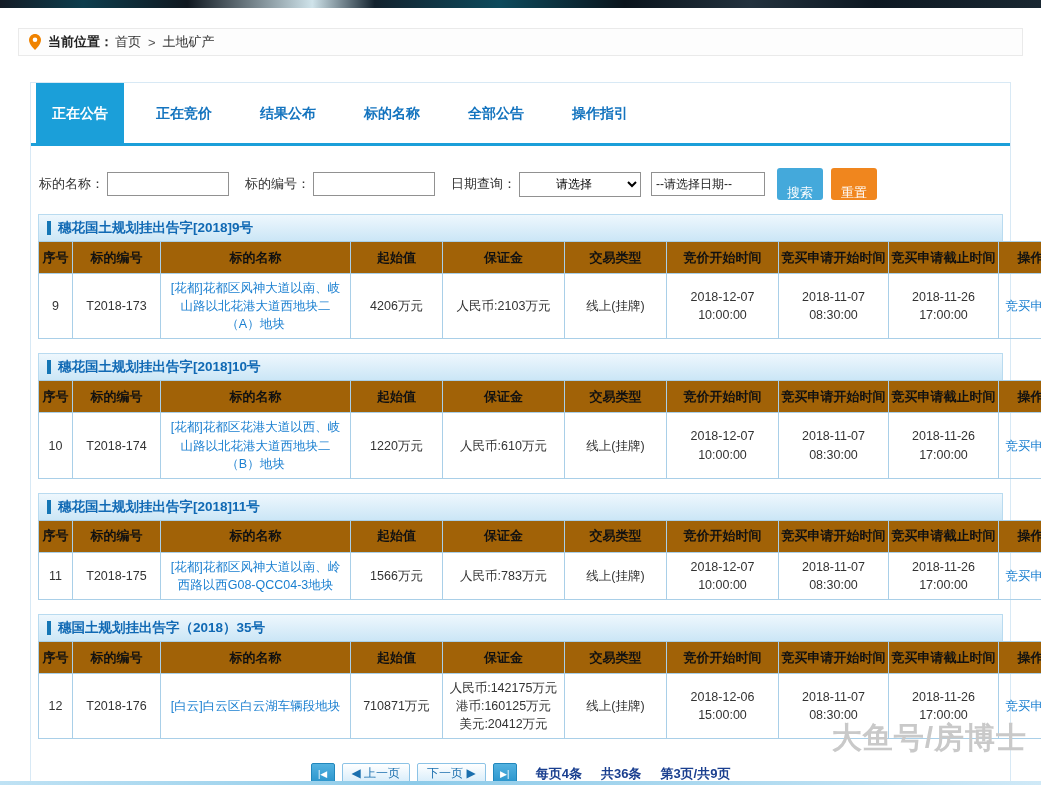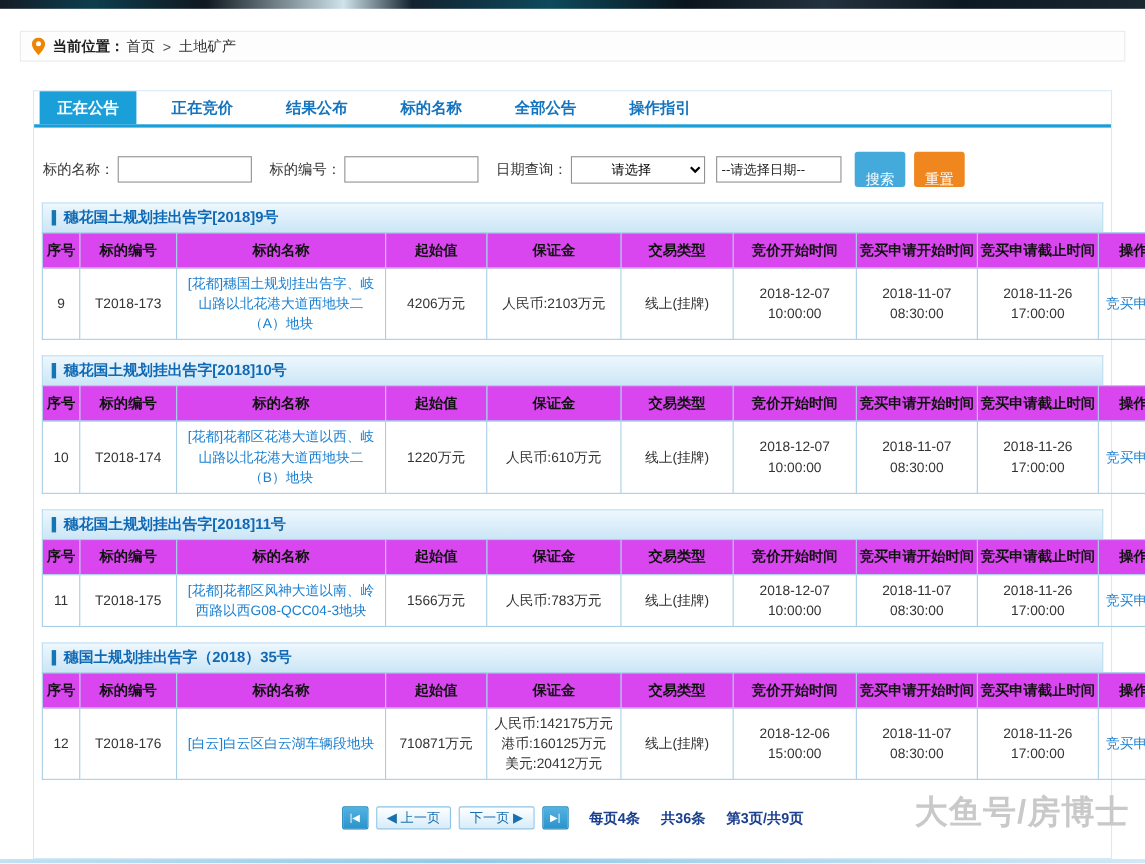--- a/index.html
+++ b/index.html
@@ -18,21 +18,21 @@
   .pin-icon{display:flex;align-items:center;}
   .breadcrumb-label{font-weight:bold;margin:0 2px 0 7px;color:#222;}
   .crumb-link{color:#333;cursor:pointer;text-decoration:none;}
   .crumb-sep{margin:0 7px;color:#555;}
 
   .main-box{
     margin:26px 30px 0;border:1px solid #d8e9f5;background:#fff;padding-bottom:26px;
   }
   .tabs{display:flex;border-bottom:3px solid var(--accent,#1b9fd9);padding-left:5px;}
   .tab{
-    height:30px;line-height:30px;padding:0 16px;font-size:14px;font-weight:bold;
+    height:30px;line-height:30px;padding:15px 16px;font-size:14px;font-weight:bold;
     color:#1474bf;cursor:pointer;margin-right:16px;white-space:nowrap;
   }
   .tab.active{background:var(--accent,#1b9fd9);color:#fff;}
 
   .search-row{display:flex;align-items:center;margin:22px 0 0 8px;font-size:13px;color:#333;}
   .search-row .lbl{margin-right:3px;}
   .ti{width:122px;height:24px;border:1px solid #919191;margin-right:16px;font-size:12px;padding:0 4px;background:#fff;box-sizing:border-box;}
   .sel{width:122px;height:25px;border:1px solid #919191;margin-right:10px;font-size:12px;background:#fff;box-sizing:border-box;text-align:center;}
   .date-ti{width:114px;height:24px;border:1px solid #919191;margin-right:12px;font-size:12px;padding:0 4px;color:#222;box-sizing:border-box;}
   .btn{height:28px;border:none;border-radius:3px;color:#fff;font-size:13px;padding:16px 10px;cursor:pointer;}
@@ -42,21 +42,21 @@
   .section{margin:14px 7px 0;}
   .section-header{
     height:27px;background:linear-gradient(#eef7fd,#cbe6f6);
     border:1px solid #b9dbf0;border-bottom:none;display:flex;align-items:center;padding:0 8px;box-sizing:border-box;
   }
   .section-marker{width:4px;height:14px;background:#1576b5;margin-right:7px;}
   .section-title{color:var(--section-title,#1069b4);font-weight:bold;font-size:13.5px;}
 
   table{width:100%;border-collapse:collapse;table-layout:fixed;}
   th,td{border:1px solid var(--table-border,#a9cfe8);text-align:center;vertical-align:middle;}
-  th{height:27px;font-size:13px;color:#111;font-weight:bold;padding:2px;background:#d946ef;}
+  th{height:27px;font-size:13px;color:#111;font-weight:bold;padding:2px;background:#a16207;}
   td{font-size:12.5px;color:#333;padding:5px 4px;white-space:pre-line;line-height:1.45;}
   .link-cell{color:var(--link,#1a7fd0);cursor:pointer;}
 
   .pagination{display:flex;align-items:center;justify-content:center;margin-top:24px;gap:7px;}
   .pg-sq{
     width:24px;height:21px;border:1px solid #2187bc;border-radius:2px;box-sizing:border-box;
     background:linear-gradient(#53b2e0,#2a94cc);color:#fff;font-size:9px;
     display:flex;align-items:center;justify-content:center;cursor:pointer;
   }
   .pg-btn{
@@ -147,21 +147,21 @@
         <th>竞价开始时间</th>
         <th>竞买申请开始时间</th>
         <th>竞买申请截止时间</th>
         <th>操作</th>
       </tr>
         </thead>
       <tbody>
           <tr>
         <td>9</td>
         <td>T2018-173</td>
-        <td class="link-cell">[花都]穗国土规划挂出告字、岐山路以北花港大道西地块二（A）地块</td>
+        <td class="link-cell">[花都]花都区风神大道以南、岐山路以北花港大道西地块二（A）地块</td>
         <td>4206万元</td>
         <td>人民币:2103万元</td>
         <td>线上(挂牌)</td>
         <td>2018-12-07 10:00:00</td>
         <td>2018-11-07 08:30:00</td>
         <td>2018-11-26 17:00:00</td>
         <td class="link-cell">竞买申请</td>
       </tr>
         </tbody>
     </table>

